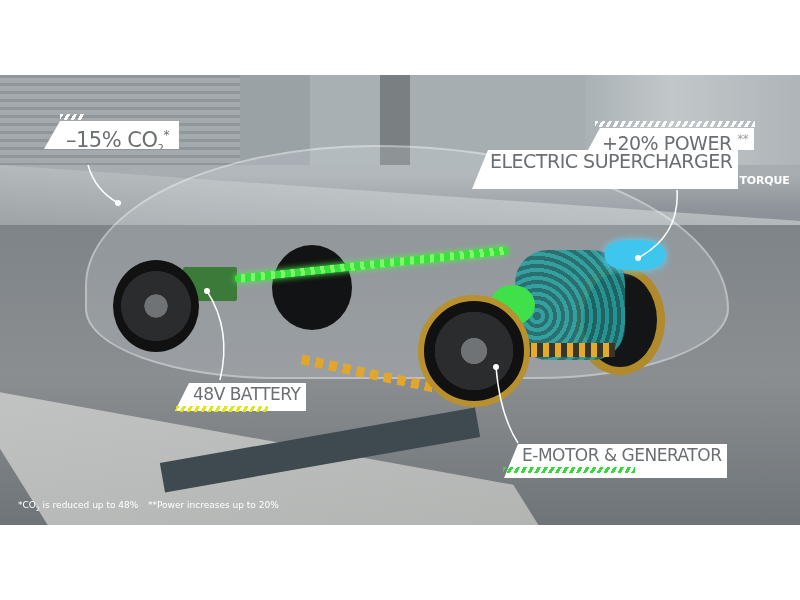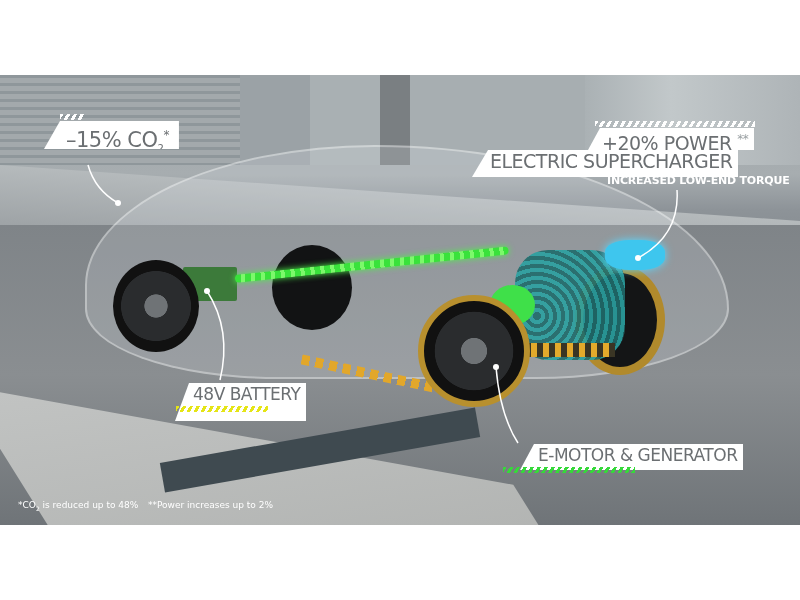--- a/index.html
+++ b/index.html
@@ -38,25 +38,25 @@
   
   .label{position:absolute;background:#ffffff;color:#6b6f72;font-weight:normal;white-space:nowrap;letter-spacing:-0.5px;}
   .l-co2{left:44px;top:46px;height:28px;padding:0 10px 0 22px;font-size:21px;line-height:28px;clip-path:polygon(16px 0,100% 0,100% 100%,0 100%);}
   .l-co2 sub{font-size:10px;}
   .l-co2 sup{font-size:12px;}
   .hatch{position:absolute;height:6px;background:repeating-linear-gradient(120deg,#fff 0 3px,transparent 3px 6px);}
   .h-co2{left:60px;top:39px;width:24px;}
   .h-pow{left:595px;top:46px;width:160px;}
   .l-power{left:588px;top:53px;height:22px;padding:0 6px 0 14px;font-size:19px;line-height:22px;clip-path:polygon(12px 0,100% 0,100% 100%,0 100%);}
   .l-power sup{font-size:12px;color:#9aa0a3;}
-  .l-super{left:472px;top:75px;height:23px;padding:0 6px 4px 18px;font-size:19px;line-height:23px;clip-path:polygon(16px 0,100% 0,100% 100%,0 100%);}
+  .l-super{left:472px;top:75px;height:23px;padding:0 6px 16px 18px;font-size:19px;line-height:23px;clip-path:polygon(16px 0,100% 0,100% 100%,0 100%);}
   .l-torque{position:absolute;left:607px;top:99px;color:#ffffff;font-size:11px;font-weight:bold;letter-spacing:-0.2px;}
-  .l-batt{left:175px;top:308px;height:38px;padding:0 6px 0 18px;font-size:17px;line-height:22px;clip-path:polygon(14px 0,100% 0,100% 100%,0 100%);}
+  .l-batt{left:175px;top:308px;height:28px;padding:0 6px 0 18px;font-size:17px;line-height:22px;clip-path:polygon(14px 0,100% 0,100% 100%,0 100%);}
   .stripe-y{position:absolute;left:176px;top:331px;width:92px;height:6px;background:repeating-linear-gradient(120deg,#e5e516 0 3px,transparent 3px 6px);}
-  .l-motor{left:520px;top:369px;height:22px;padding:0 6px 4px 18px;font-size:17px;line-height:22px;clip-path:polygon(14px 0,100% 0,100% 100%,0 100%);}
+  .l-motor{left:504px;top:369px;height:22px;padding:0 6px 12px 18px;font-size:17px;line-height:22px;clip-path:polygon(14px 0,100% 0,100% 100%,0 100%);}
   .stripe-g{position:absolute;left:503px;top:392px;width:132px;height:6px;background:repeating-linear-gradient(120deg,#36d93a 0 3px,transparent 3px 6px);}
   .footnote{position:absolute;top:425px;color:#ffffff;font-size:9px;}
   .fn1{left:18px;}
   .fn2{left:148px;}
 </style>
 </head>
 <body>
 
 <div class="frame">
   <div class="bldg b1"></div>
@@ -109,14 +109,14 @@
 
   <div class="label l-batt">48V BATTERY</div>
   <div class="stripe-y"></div>
 
   <div class="label l-motor">E-MOTOR &amp; GENERATOR</div>
   <div class="stripe-g"></div>
 
   <div class="footnote fn1">
     <span>*CO</span><sub style="font-size:6px">2</sub><span> is reduced up to 48%</span>
   </div>
-  <div class="footnote fn2">**Power increases up to 2%</div>
+  <div class="footnote fn2">**Power increases up to 20%</div>
 </div>
 
 </body></html>

